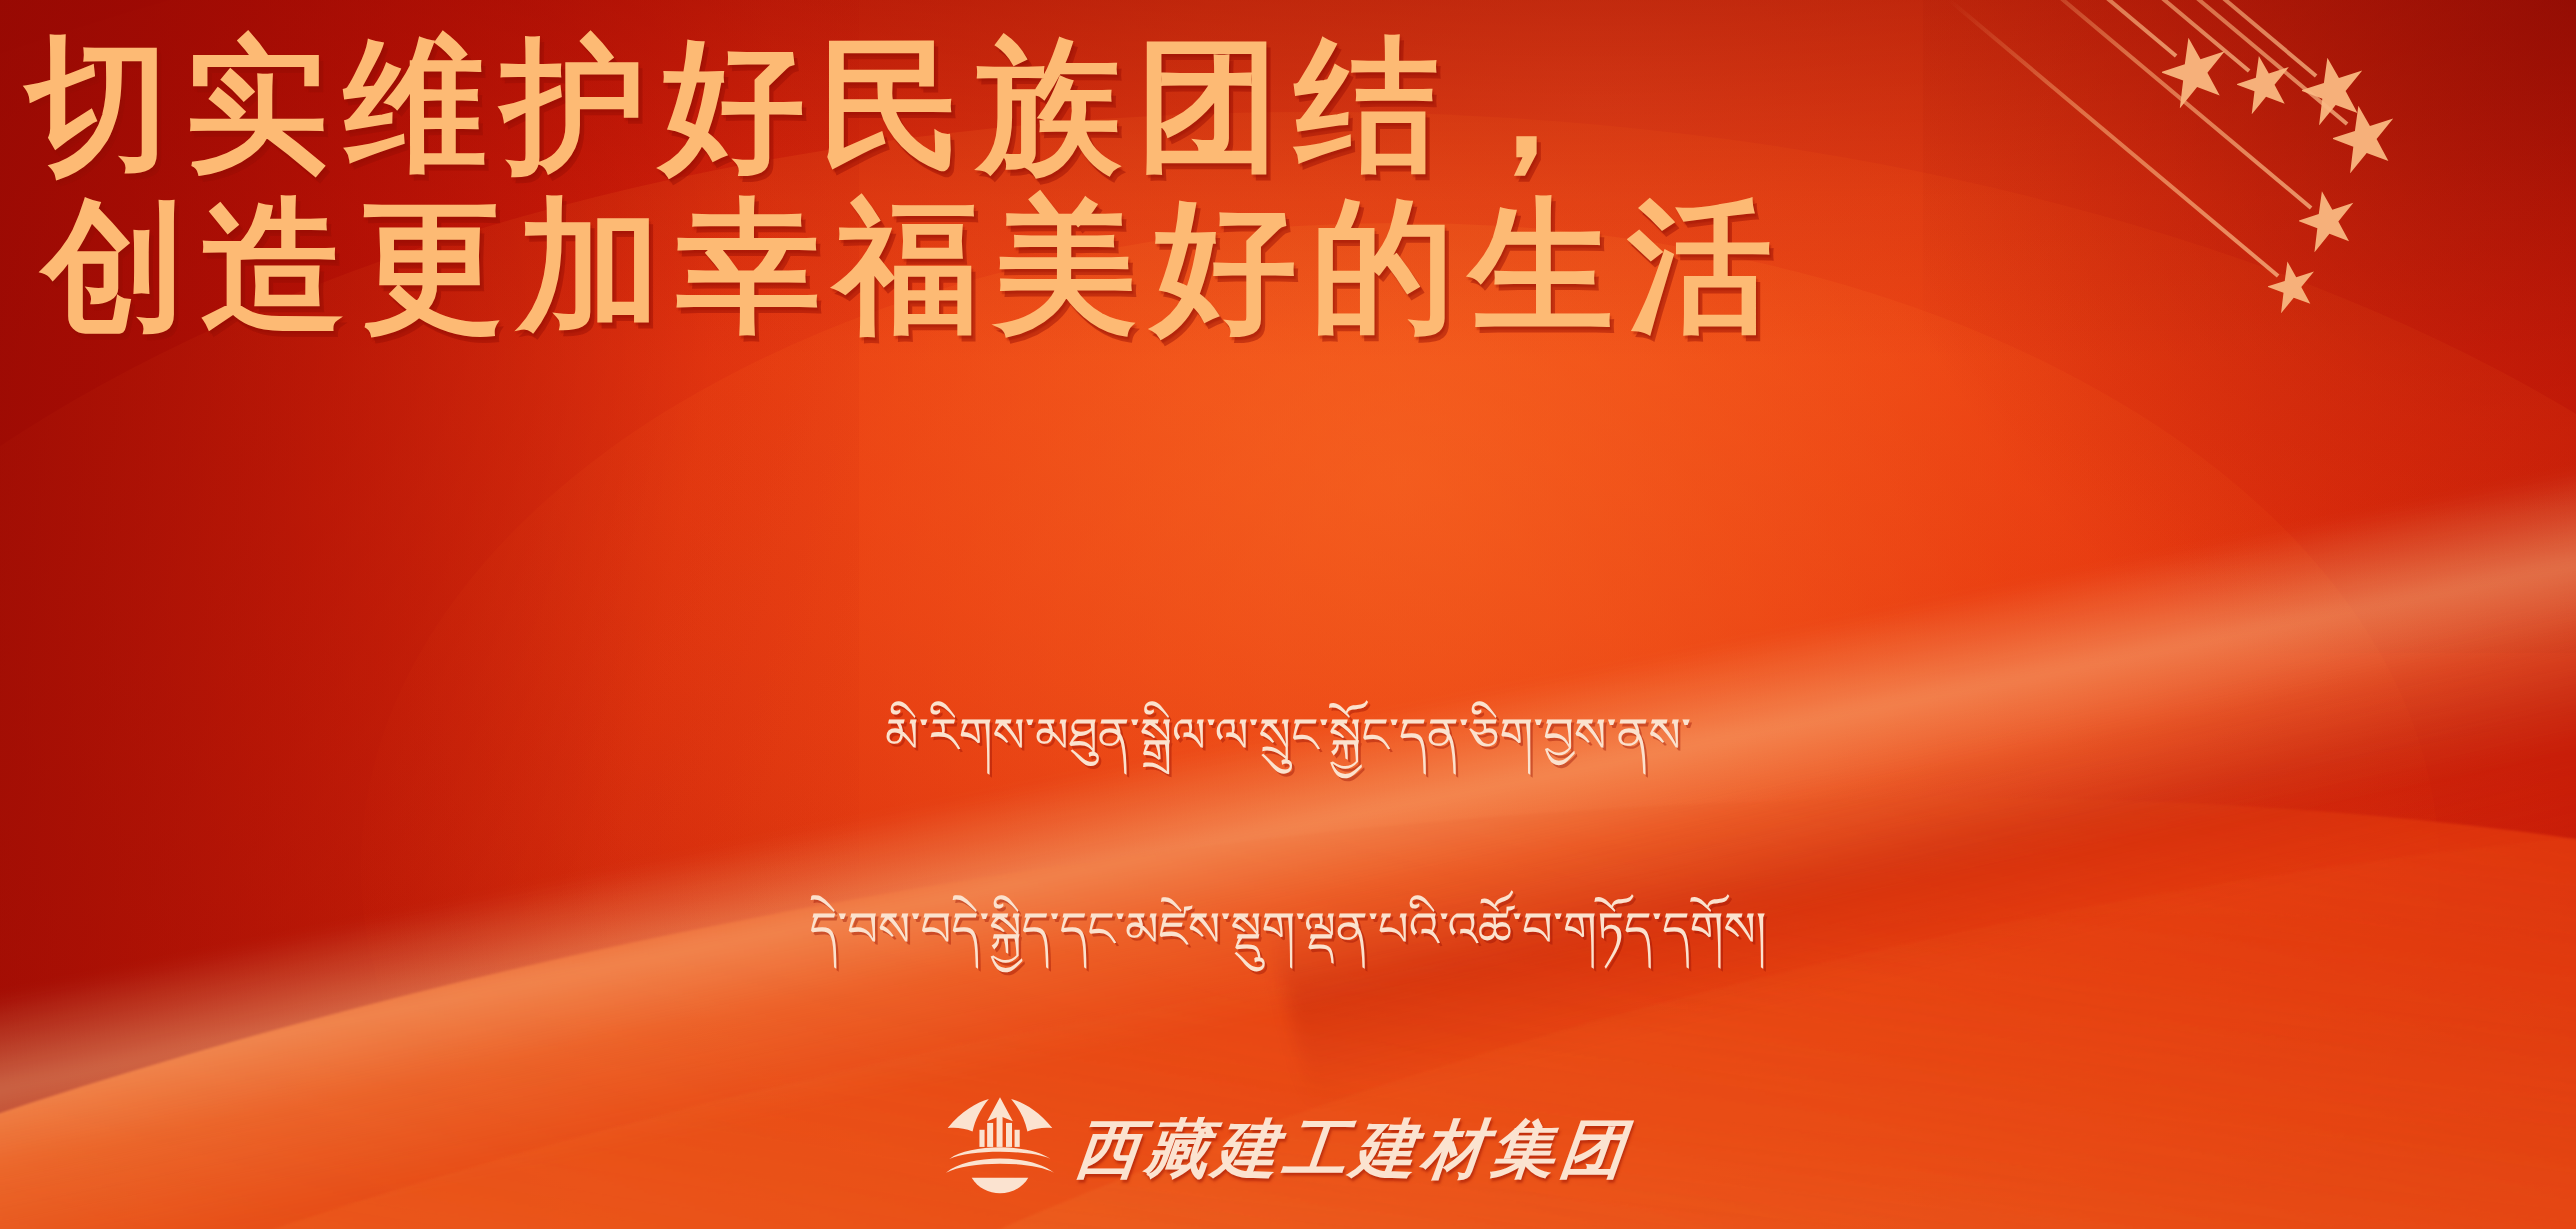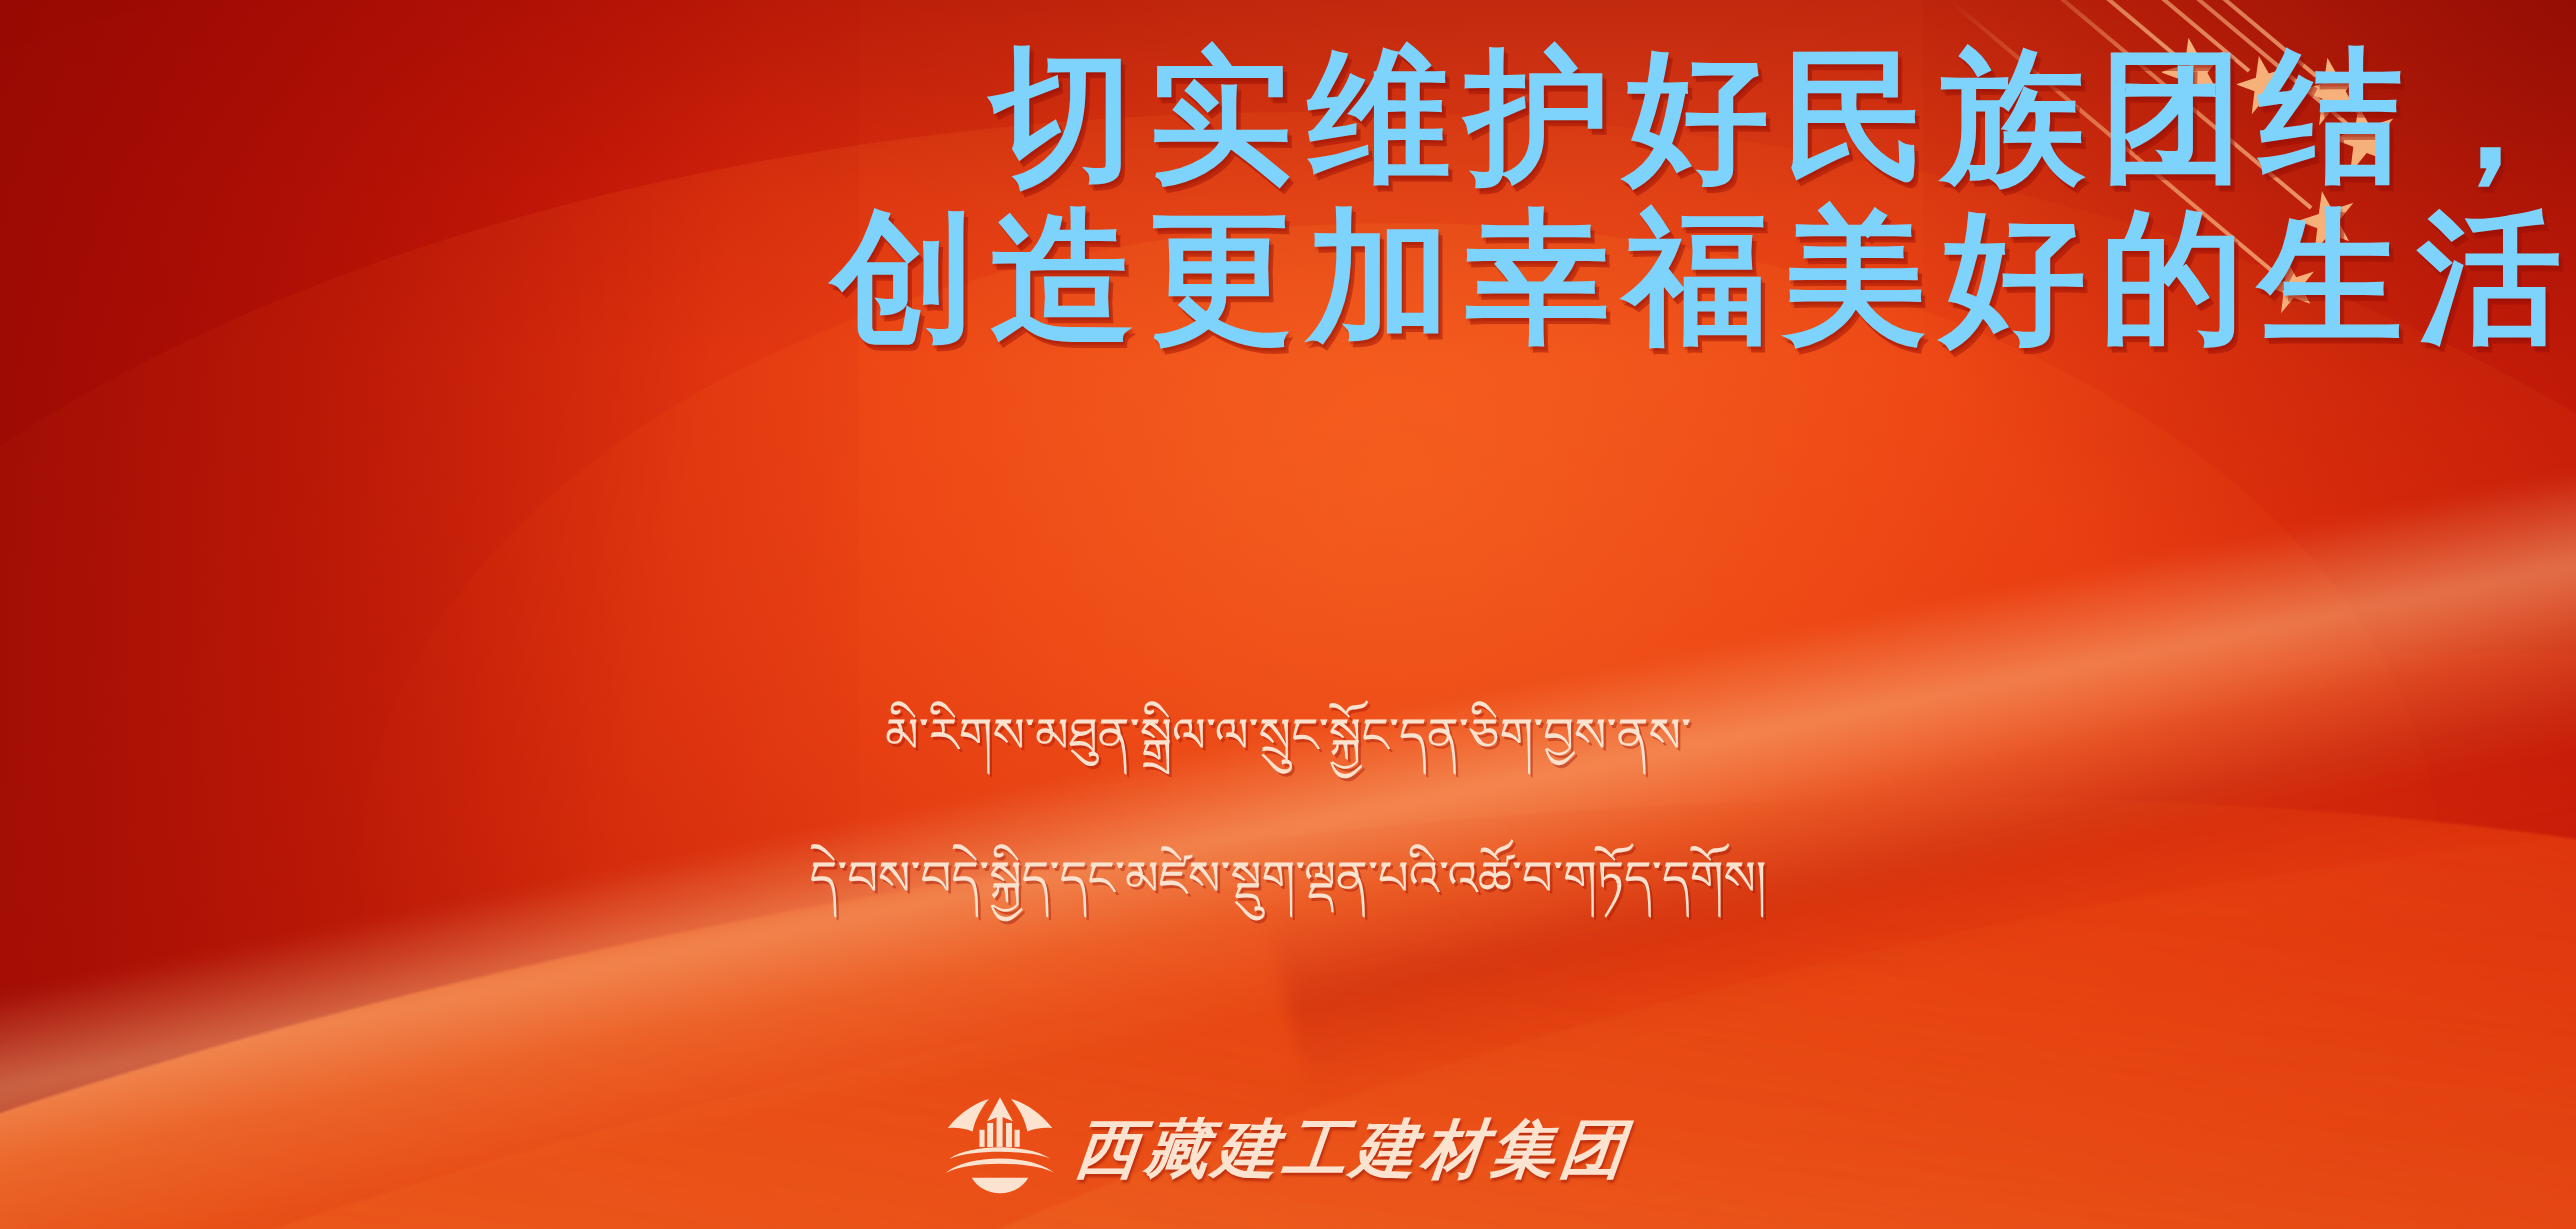--- a/index.html
+++ b/index.html
@@ -149,23 +149,23 @@
     width: 0;
     height: 0;
   }
   .star svg { display: block; }
 
   
   .headline {
     position: absolute;
     left: 0;
     right: 0;
-    text-align: right;
-    color: #7dd3fc;
-    font-family: Liberation Sans, sans-serif;
+    text-align: left;
+    color: #fdba74;
+    font-family: Liberation Mono, monospace;
     font-weight: 700;
     white-space: nowrap;
     text-shadow: 4.3px 6px 0 rgba(150,14,4,0.45), 1.7px 2.6px 1.7px rgba(140,12,4,0.35);
   }
   .headline-1 {
     top: 36px;
     font-size: 144px;
     letter-spacing: 14.6px;
     line-height: 1.12;
     padding-left: 26px;
@@ -185,21 +185,21 @@
     text-align: center;
     color: #fbe2ce;
     font-family: "DejaVu Sans", sans-serif;
     font-size: 48px;
     line-height: 1.5;
     letter-spacing: 0px;
     white-space: nowrap;
     text-shadow: 2.6px 3.4px 0 rgba(150,14,4,0.40);
   }
   .tib-1 { top: 654px; margin-top: 45px; }
-  .tib-2 { top: 842px; }
+  .tib-2 { top: 893px; }
 
   
   .logo {
     position: absolute;
     left: 0;
     right: 0;
     top: 1097px;
     display: flex;
     align-items: center;
     justify-content: center;

